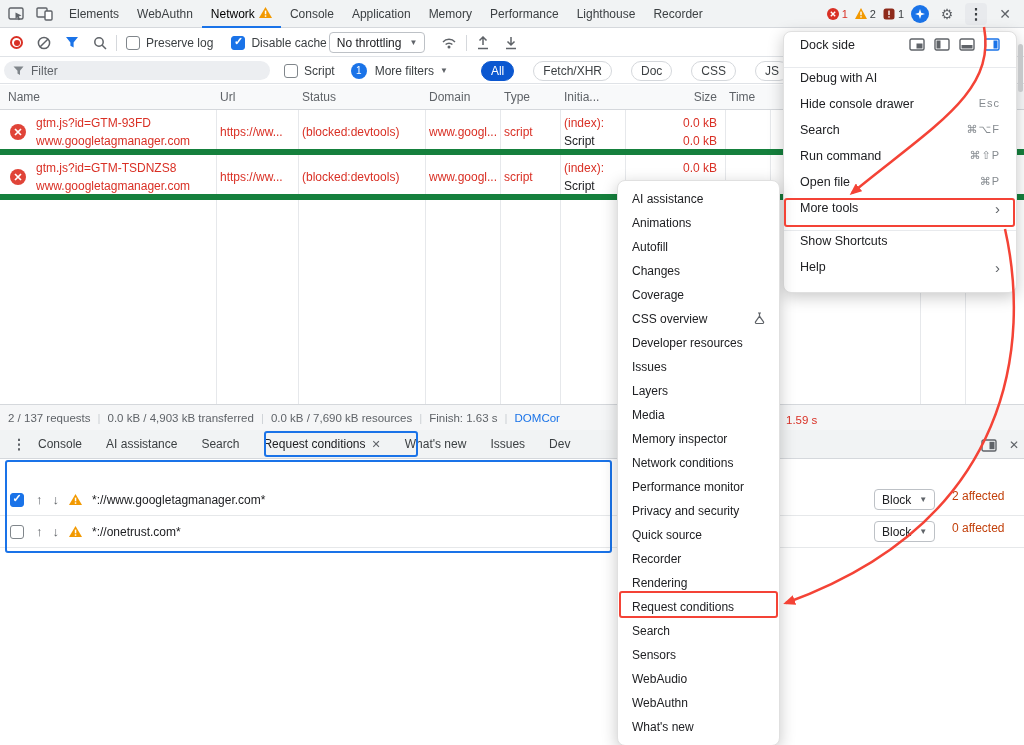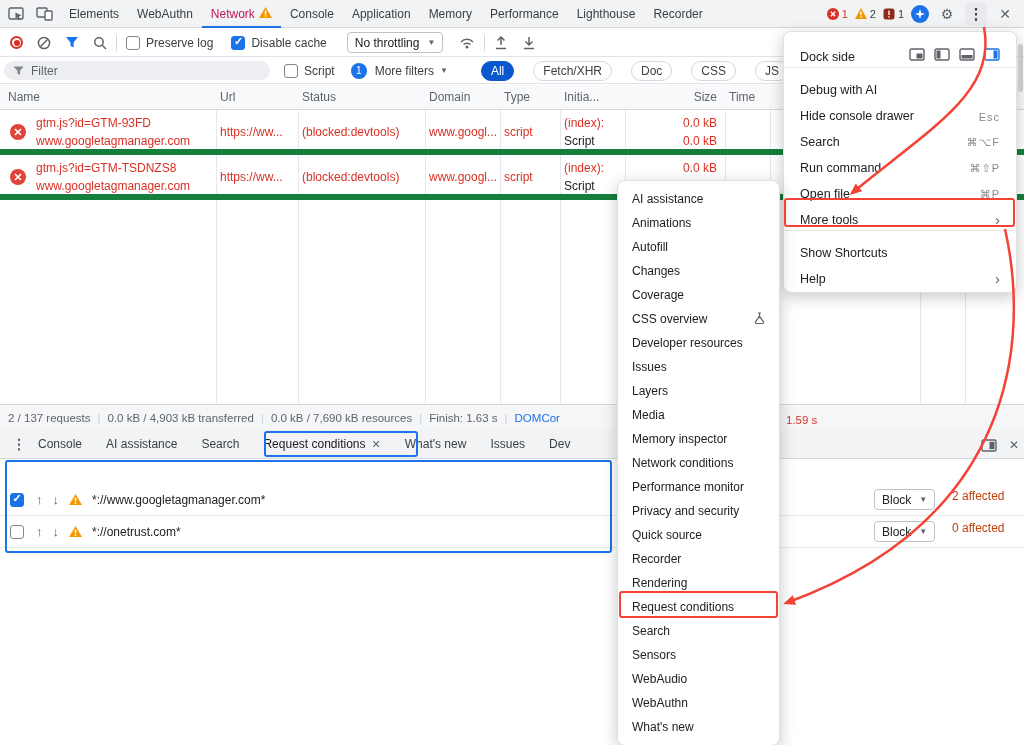--- a/index.html
+++ b/index.html
@@ -4,21 +4,21 @@
 <style>
 *{margin:0;padding:0;box-sizing:border-box}
 html,body{width:1024px;height:745px;overflow:hidden}
 #app{position:relative;width:1024px;height:745px;background:#fff;font-family:"Liberation Sans",sans-serif;font-size:12px;color:#3c4043;overflow:hidden}
 
 
 .topbar{position:absolute;left:0;top:0;width:1024px;height:28px;background:#f1f3f4;border-bottom:1px solid #d5d8dc;display:flex;align-items:center;z-index:1}
 .tool-icon{display:inline-flex;align-items:center;justify-content:center;width:24px;height:24px;margin-left:4px;flex:none}
 .tabs{display:flex;height:28px;margin-left:4px}
 .tab{display:flex;align-items:center;gap:4px;padding:12px 9px;height:28px;color:#3c4043;white-space:nowrap;cursor:default}
-.tab.active{color:#be185d;box-shadow:inset 0 -2px 0 #1a73e8}
+.tab.active{color:#000000;box-shadow:inset 0 -2px 0 #1a73e8}
 .top-right{margin-left:auto;display:flex;align-items:center;gap:7px;padding-right:8px}
 .badge{display:flex;align-items:center;gap:3px;font-size:11px}
 .iconbtn{display:inline-flex;align-items:center;justify-content:center;width:22px;height:22px;color:#5f6368;font-size:14px}
 .dots-btn{background:#e8eaed;border-radius:4px;font-weight:bold;font-size:15px;color:#3c4043}
 .ai-circle{width:18px;height:18px;border-radius:50%;background:#1a73e8;display:inline-flex;align-items:center;justify-content:center}
 
 
 .toolbar2{position:absolute;left:0;top:29px;width:1024px;height:28px;background:#fff;border-bottom:1px solid #e0e3e7;display:flex;align-items:center;z-index:1}
 .t2i{display:inline-flex;align-items:center;justify-content:center;flex:none}
 .vr{width:1px;height:16px;background:#d5d8dc;margin:0 9px;flex:none}
@@ -73,21 +73,21 @@
 
 
 .blue-box{position:absolute;border:2px solid #1a73e8;border-radius:3px;z-index:20;pointer-events:none}
 .red-box{position:absolute;border:2px solid #f44336;border-radius:3px;z-index:40;pointer-events:none}
 .overlay{position:absolute;left:0;top:0;z-index:50;pointer-events:none}
 .scroll-thumb{position:absolute;left:1018px;top:44px;width:5px;height:48px;background:#c6c8ca;border-radius:3px;z-index:45}
 
 
 .menu{position:absolute;background:#fff;border:1px solid #e0e0e0;border-radius:8px;box-shadow:0 4px 16px rgba(0,0,0,.22);z-index:30;padding:6px 0;font-size:12.5px;color:#202124}
 .main-menu{left:783px;top:31px;width:234px}
-.menu-row{height:26px;display:flex;align-items:flex-end;padding:0 16px;white-space:nowrap}
+.menu-row{height:26px;display:flex;align-items:flex-start;padding:0 16px;white-space:nowrap}
 .menu-sep{height:1px;background:#e8eaed;margin:3px 0}
 .shortcut{margin-left:auto;color:#868b90;font-size:11px;letter-spacing:1px}
 .sub-arrow{margin-left:auto;color:#5f6368;font-size:15px;line-height:1}
 .dock-icons{margin-left:auto;display:flex;gap:9px;align-items:center}
 .submenu{left:617px;top:180px;width:163px}
 .sm-row{height:24px;display:flex;align-items:center;padding:0 14px;white-space:nowrap;font-size:12px}
 </style>
 </head>
 <body>
 
@@ -194,21 +194,21 @@
       <svg width="14" height="14">
           <circle cx="6" cy="6" r="4.2" fill="none" stroke="#5f6368" stroke-width="1.5"></circle>
           <path d="M9.2 9.2 L13 13" stroke="#5f6368" stroke-width="1.5"></path>
         </svg>
     </span>
     <span class="vr"></span>
     <span class="cb"></span>
     <span class="cb-label">Preserve log</span>
     <span class="cb checked" style="margin-left:18px"></span>
     <span class="cb-label">Disable cache</span>
-    <span class="select" style="margin-left:20px">
+    <span class="select" style="margin-left:2px">
       <span>No throttling</span>
         <span class="caret">▼</span>
     </span>
     <span class="t2i" style="margin-left:16px">
       <svg width="16" height="13">
           <path d="M2 6 a8 8 0 0 1 12 0" fill="none" stroke="#5f6368" stroke-width="1.4"></path>
           <path d="M4.6 8.6 a4.8 4.8 0 0 1 6.8 0" fill="none" stroke="#5f6368" stroke-width="1.4"></path>
           <circle cx="8" cy="11" r="1.5" fill="#5f6368"></circle>
         </svg>
     </span>

